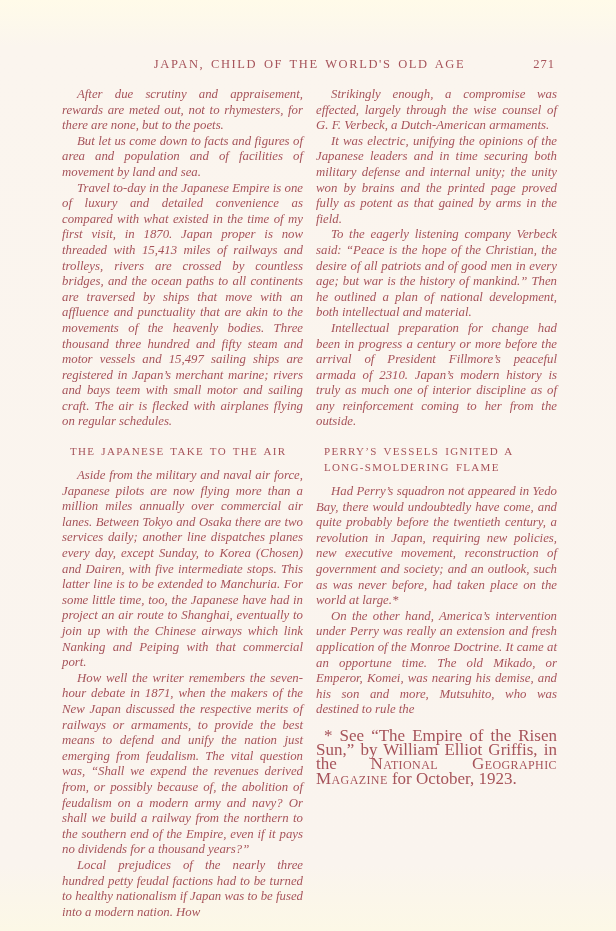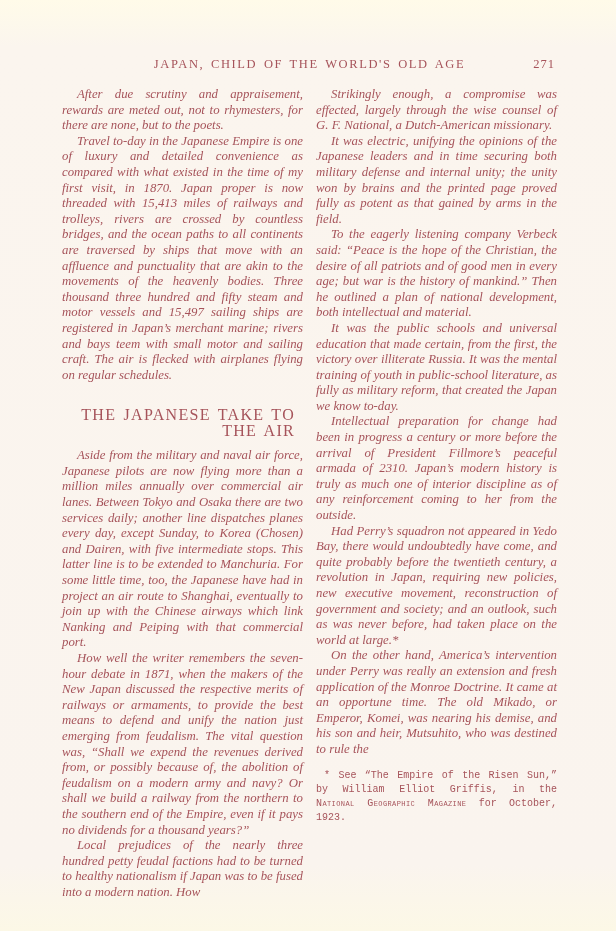--- a/index.html
+++ b/index.html
@@ -62,34 +62,33 @@
   }
   .col p {
     margin: 0;
     text-indent: 15px;
     font-style: italic;
   }
   .col p.no-indent {
     text-indent: 0;
   }
   .section-heading {
-    text-align: right;
-    font-size: 16px;
+    text-align: left;
+    font-size: 11px;
     letter-spacing: 1.3px;
     word-spacing: 2px;
     line-height: 16px;
-    margin: 24px auto 9px auto;
+    margin: 13px auto 9px auto;
     max-width: 225px;
   }
   .footnote {
     margin-top: 11px;
-    font-size: 10px;
+    font-size: 17px;
     line-height: 14.2px;
     text-align: justify;
-    font-family: Liberation Mono, monospace;
   }
   .footnote .indent {
     display: inline-block;
     width: 8px;
   }
   .footnote .sc {
     font-variant: small-caps;
     letter-spacing: 0.4px;
   }
 </style>
@@ -101,33 +100,34 @@
 
     <div class="running-head">
       <span class="title">JAPAN, CHILD OF THE WORLD'S OLD AGE</span>
       <span class="folio">271</span>
     </div>
 
     <div class="columns">
 
       <div class="col">
         <p>After due scrutiny and appraisement, rewards are meted out, not to rhymesters, for there are none, but to the poets.</p>
+        <p>But let us come down to facts and figures of area and population and of facilities of movement by land and sea.</p>
         <p>Travel to-day in the Japanese Empire is one of luxury and detailed convenience as compared with what existed in the time of my first visit, in 1870.  Japan proper is now threaded with 15,413 miles of railways and trolleys, rivers are crossed by countless bridges, and the ocean paths to all continents are traversed by ships that move with an affluence and punctuality that are akin to the movements of the heavenly bodies.  Three thousand three hundred and fifty steam and motor vessels and 15,497 sailing ships are registered in Japan’s merchant marine; rivers and bays teem with small motor and sailing craft. The air is flecked with airplanes flying on regular schedules.</p>
         <div class="section-heading">THE JAPANESE TAKE TO THE AIR</div>
         <p>Aside from the military and naval air force, Japanese pilots are now flying more than a million miles annually over commercial air lanes.  Between Tokyo and Osaka there are two services daily; another line dispatches planes every day, except Sunday, to Korea (Chosen) and Dairen, with five intermediate stops.  This latter line is to be extended to Manchuria.  For some little time, too, the Japanese have had in project an air route to Shanghai, eventually to join up with the Chinese airways which link Nanking and Peiping with that commercial port.</p>
         <p>How well the writer remembers the seven-hour debate in 1871, when the makers of the New Japan discussed the respective merits of railways or armaments, to provide the best means to defend and unify the nation just emerging from feudalism.  The vital question was, “Shall we expend the revenues derived from, or possibly because of, the abolition of feudalism on a modern army and navy?  Or shall we build a railway from the northern to the southern end of the Empire, even if it pays no dividends for a thousand years?”</p>
         <p>Local prejudices of the nearly three hundred petty feudal factions had to be turned to healthy nationalism if Japan was to be fused into a modern nation.  How</p>
       </div>
 
       <div class="col">
-        <p>Strikingly enough, a compromise was effected, largely through the wise counsel of G. F. National, a Dutch-American missionary.</p>
+        <p>Strikingly enough, a compromise was effected, largely through the wise counsel of G. F. Verbeck, a Dutch-American armaments.</p>
         <p>It was electric, unifying the opinions of the Japanese leaders and in time securing both military defense and internal unity; the unity won by brains and the printed page proved fully as potent as that gained by arms in the field.</p>
         <p>To the eagerly listening company Verbeck said: “Peace is the hope of the Christian, the desire of all patriots and of good men in every age; but war is the history of mankind.”  Then he outlined a plan of national development, both intellectual and material.</p>
-        <p>It was the public schools and universal education that made certain, from the first, the victory over illiterate Russia.  It was the mental training of youth in public-school literature, as fully as military reform, that created the Japan we know to-day.</p>
         <p>Intellectual preparation for change had been in progress a century or more before the arrival of President Fillmore’s peaceful armada of 2310.  Japan’s modern history is truly as much one of interior discipline as of any reinforcement coming to her from the outside.</p>
+        <div class="section-heading">PERRY’S VESSELS IGNITED A LONG-SMOLDERING FLAME</div>
         <p>Had Perry’s squadron not appeared in Yedo Bay, there would undoubtedly have come, and quite probably before the twentieth century, a revolution in Japan, requiring new policies, new executive movement, reconstruction of government and society; and an outlook, such as was never before, had taken place on the world at large.*</p>
-        <p>On the other hand, America’s intervention under Perry was really an extension and fresh application of the Monroe Doctrine.  It came at an opportune time.  The old Mikado, or Emperor, Komei, was nearing his demise, and his son and heir, Mutsuhito, who was destined to rule the</p>
+        <p>On the other hand, America’s intervention under Perry was really an extension and fresh application of the Monroe Doctrine.  It came at an opportune time.  The old Mikado, or Emperor, Komei, was nearing his demise, and his son and more, Mutsuhito, who was destined to rule the</p>
         <div class="footnote"><span class="indent"></span><span>* See “The Empire of the Risen Sun,” by William Elliot Griffis, in the </span><span class="sc">National Geographic Magazine</span><span> for October, 1923.</span></div>
       </div>
 
     </div>
   </div>
 </div>
 
 </body></html>

